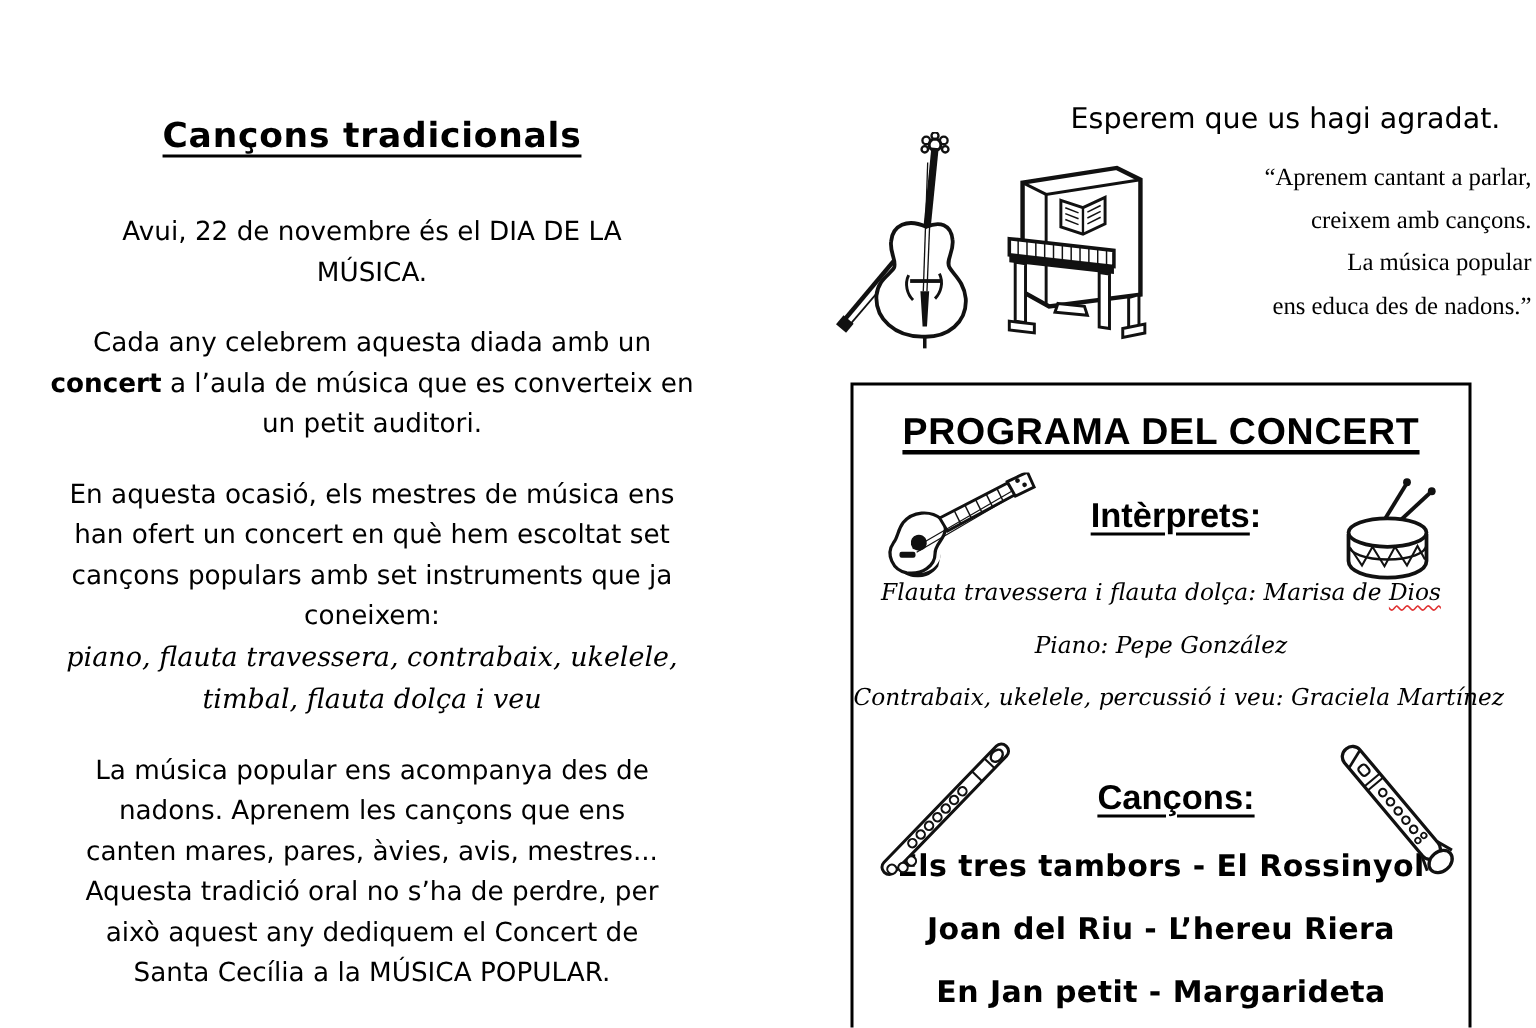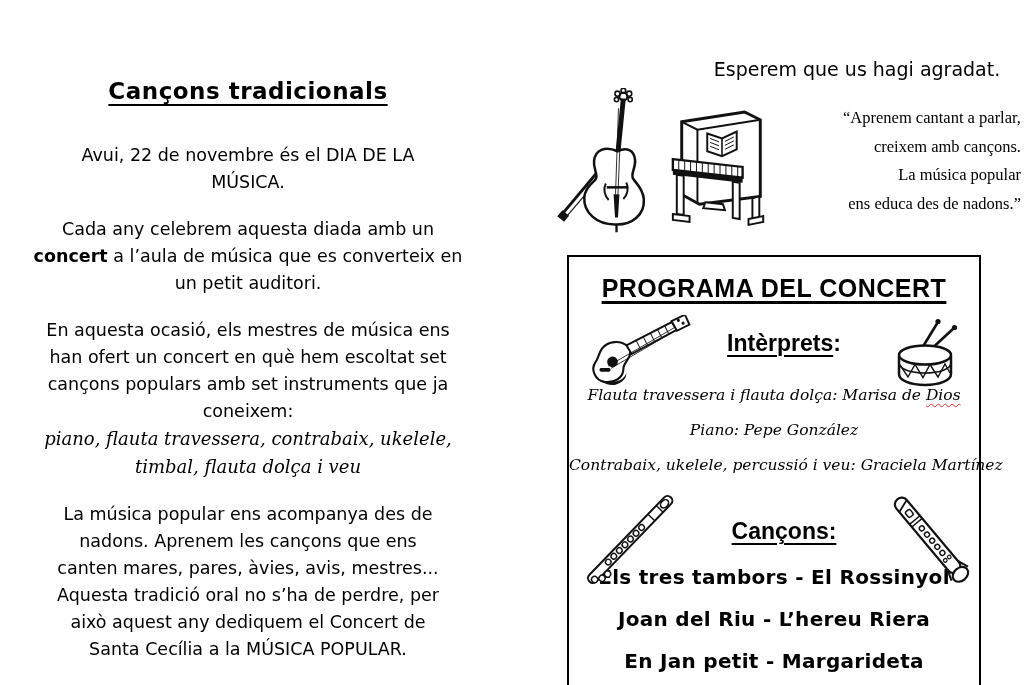--- a/index.html
+++ b/index.html
@@ -15,21 +15,21 @@
   #left-column{left:10px;top:32px;width:476px;text-align:center;}
   .lc-title{font-size:23px;font-weight:bold;line-height:30px;margin:0 0 36px 0;
             text-decoration:underline;text-decoration-thickness:2px;text-underline-offset:5px;
             letter-spacing:.5px;}
   .lc-par{margin:0 0 20px 0;}
   .lc-par .line{font-size:17.5px;line-height:27px;}
   .handwriting{font-family:"DejaVu Serif",serif;font-style:italic;}
   .lc-par .handwriting{font-size:18px;line-height:28px;}
 
   
-  #farewell{left:690px;top:12px;width:334px;text-align:center;font-size:19px;line-height:26px;}
+  #farewell{left:690px;top:22px;width:334px;text-align:center;font-size:19px;line-height:26px;}
   #cello-wrap{left:556px;top:44px;}
   #piano-wrap{left:666px;top:56px;}
   #quote-block{left:777px;top:60px;width:244px;text-align:right;
                font-family:"Liberation Serif",serif;font-size:16.5px;line-height:28.5px;}
 
   
   #program-box{left:567px;top:211px;width:414px;height:520px;border:2px solid #000;
                box-sizing:border-box;text-align:center;}
   .pb-title{margin-top:16px;font-family:"Liberation Sans",sans-serif;font-weight:bold;
             font-size:25px;line-height:30px;letter-spacing:.5px;

